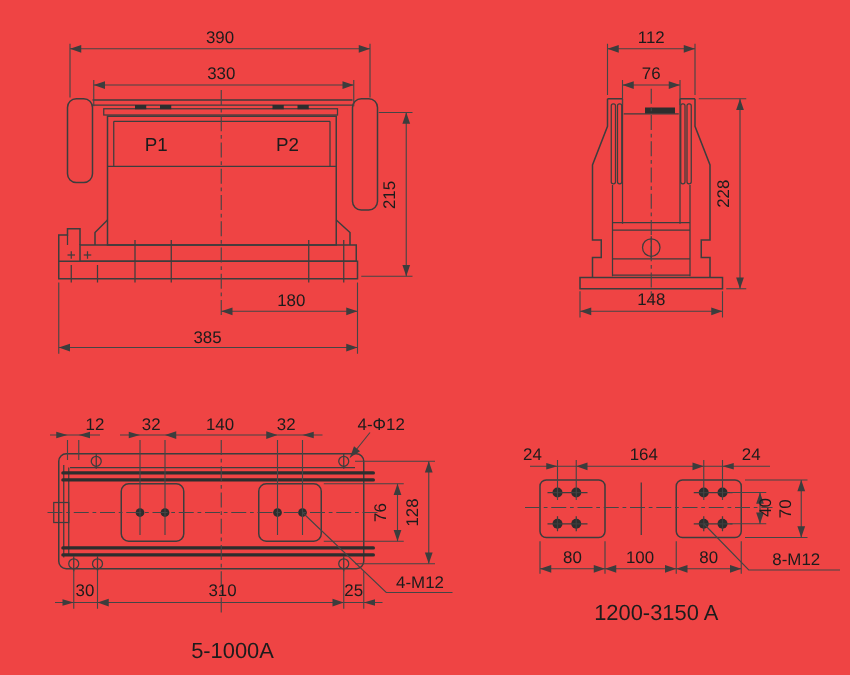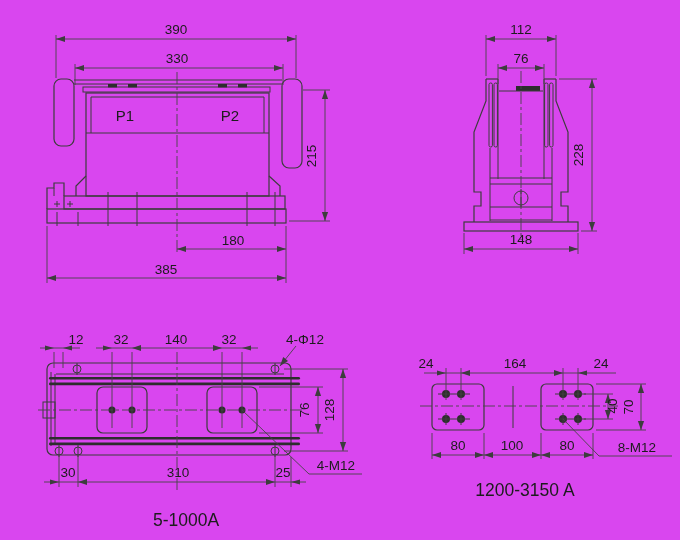--- a/index.html
+++ b/index.html
@@ -1,16 +1,16 @@
 <!DOCTYPE html>
 <html><head>
 <meta charset="utf-8">
 <style>
   html,body{margin:0;padding:0;background:#ffffff;}
-  .stage{position:relative;width:680px;height:540px;background:#d946ef;overflow:hidden;
+  .stage{position:relative;width:680px;height:540px;background:#ef4444;overflow:hidden;
          font-family:"Liberation Sans", sans-serif;}
   svg{position:absolute;left:0;top:0;}
   text{fill:#1c1c1c;font-family:"Liberation Sans", sans-serif;}
   .dimtxt{font-size:13.5px;}
   .captiontxt{font-size:17.5px;}
   .ptxt{font-size:15px;}
   .ol{stroke:#3d3d3d;stroke-width:1.2;fill:none;}
   .olthin{stroke:#3d3d3d;stroke-width:1;fill:none;}
   .dim{stroke:#454545;stroke-width:0.9;fill:none;}
   .cl{stroke:#454545;stroke-width:0.9;fill:none;stroke-dasharray:12 3 3 3;}

